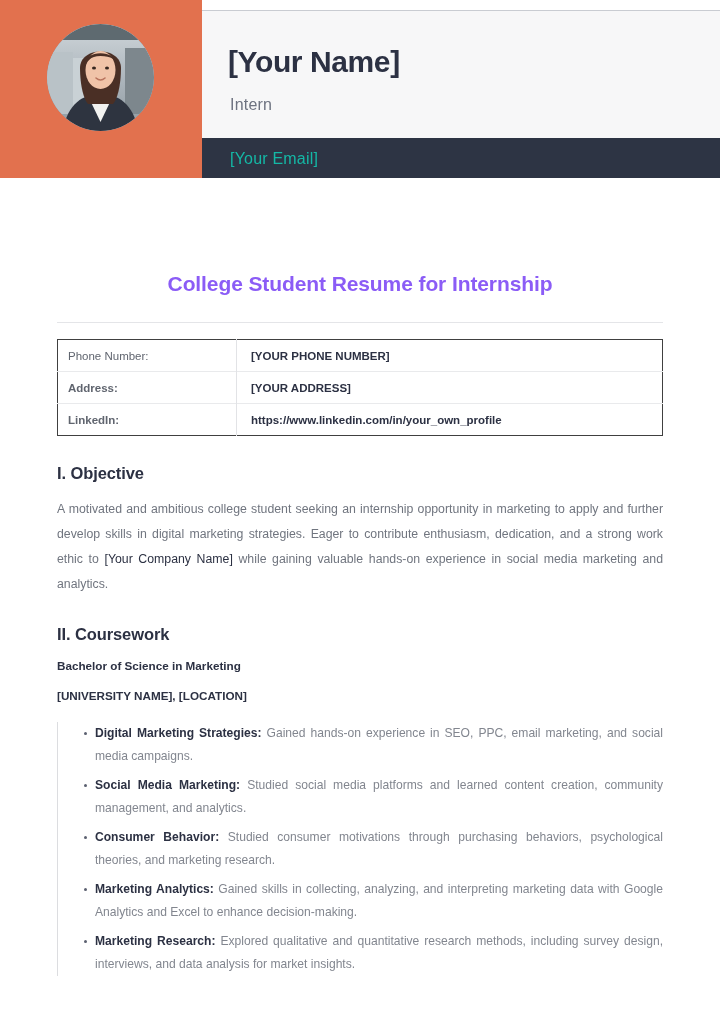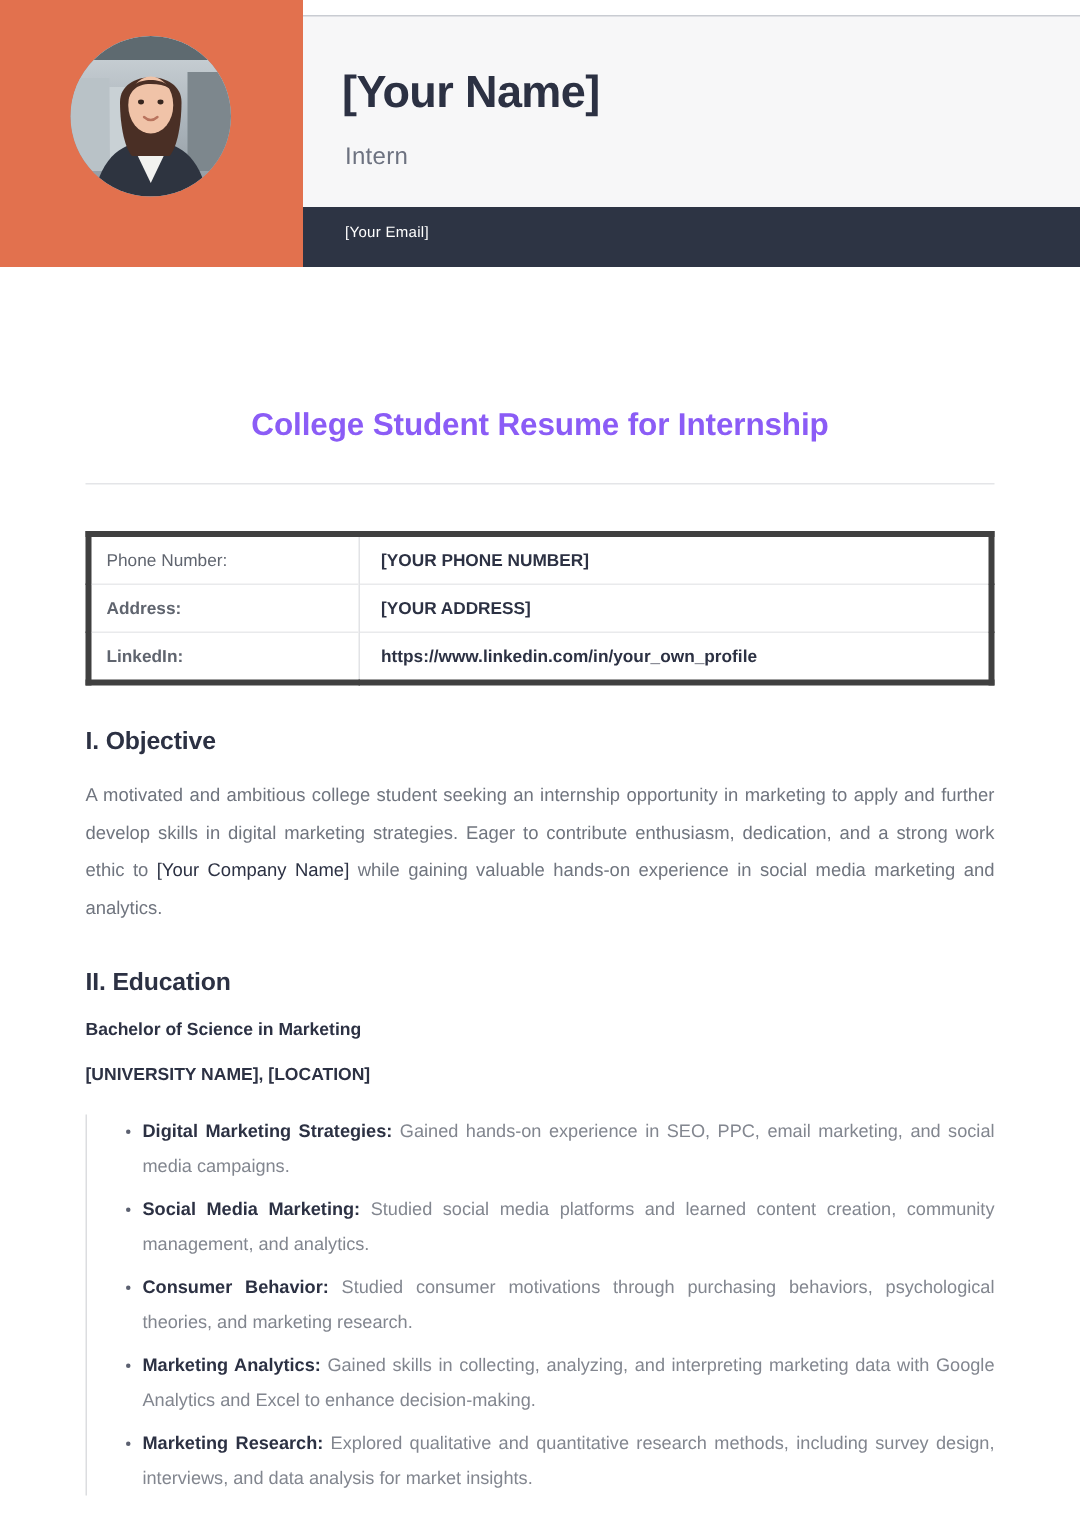--- a/index.html
+++ b/index.html
@@ -76,22 +76,22 @@
     left: 202px;
     top: 138px;
     width: 518px;
     height: 40px;
     background: #2d3444;
   }
   .email {
     position: absolute;
     left: 28px;
     top: 12px;
-    font-size: 10px;
-    color: #ffffff;
+    font-size: 16px;
+    color: #14b8a6;
     letter-spacing: 0.2px;
   }
 
   
   .page {
     padding: 0;
   }
   .doc-title {
     margin: 0;
     padding: 92px 57px 0 57px;
@@ -102,22 +102,22 @@
     letter-spacing: -0.1px;
   }
   .rule {
     margin: 26px 57px 0 57px;
     height: 1px;
     background: #e4e5e8;
   }
 
   
   .contact-table {
-    margin: 31px 57px 0 57px;
-    border: 4px solid #404040;
+    margin: 16px 57px 0 57px;
+    border: 1px solid #404040;
     border-collapse: collapse;
     width: 606px;
     box-sizing: border-box;
     table-layout: fixed;
   }
   .contact-table td {
     padding: 8px 0 8px 10px;
     font-size: 11.5px;
     vertical-align: middle;
     height: 15px;
@@ -273,21 +273,21 @@
       <tr>
         <td class="label">LinkedIn:</td>
         <td class="value">https://www.linkedin.com/in/your_own_profile</td>
       </tr>
     </tbody>
   </table>
 
   <div class="section-heading">I. Objective</div>
   <p class="para"><span>A motivated and ambitious college student seeking an internship opportunity in marketing to apply and further develop skills in digital marketing strategies. Eager to contribute enthusiasm, dedication, and a strong work ethic to </span><b>[Your Company Name]</b><span> while gaining valuable hands-on experience in social media marketing and analytics.</span></p>
 
-  <div class="section-heading">II. Education</div>
+  <div class="section-heading">II. Coursework</div>
   <div class="edu-line">Bachelor of Science in Marketing</div>
   <div class="edu-line">[UNIVERSITY NAME], [LOCATION]</div>
 
   <div class="coursework">
     <ul class="course-list">
       <li><b>Digital Marketing Strategies:</b><span> Gained hands-on experience in SEO, PPC, email marketing, and social media campaigns.</span></li>
       <li><b>Social Media Marketing:</b><span> Studied social media platforms and learned content creation, community management, and analytics.</span></li>
       <li><b>Consumer Behavior:</b><span> Studied consumer motivations through purchasing behaviors, psychological theories, and marketing research.</span></li>
       <li><b>Marketing Analytics:</b><span> Gained skills in collecting, analyzing, and interpreting marketing data with Google Analytics and Excel to enhance decision-making.</span></li>
       <li><b>Marketing Research:</b><span> Explored qualitative and quantitative research methods, including survey design, interviews, and data analysis for market insights.</span></li>

